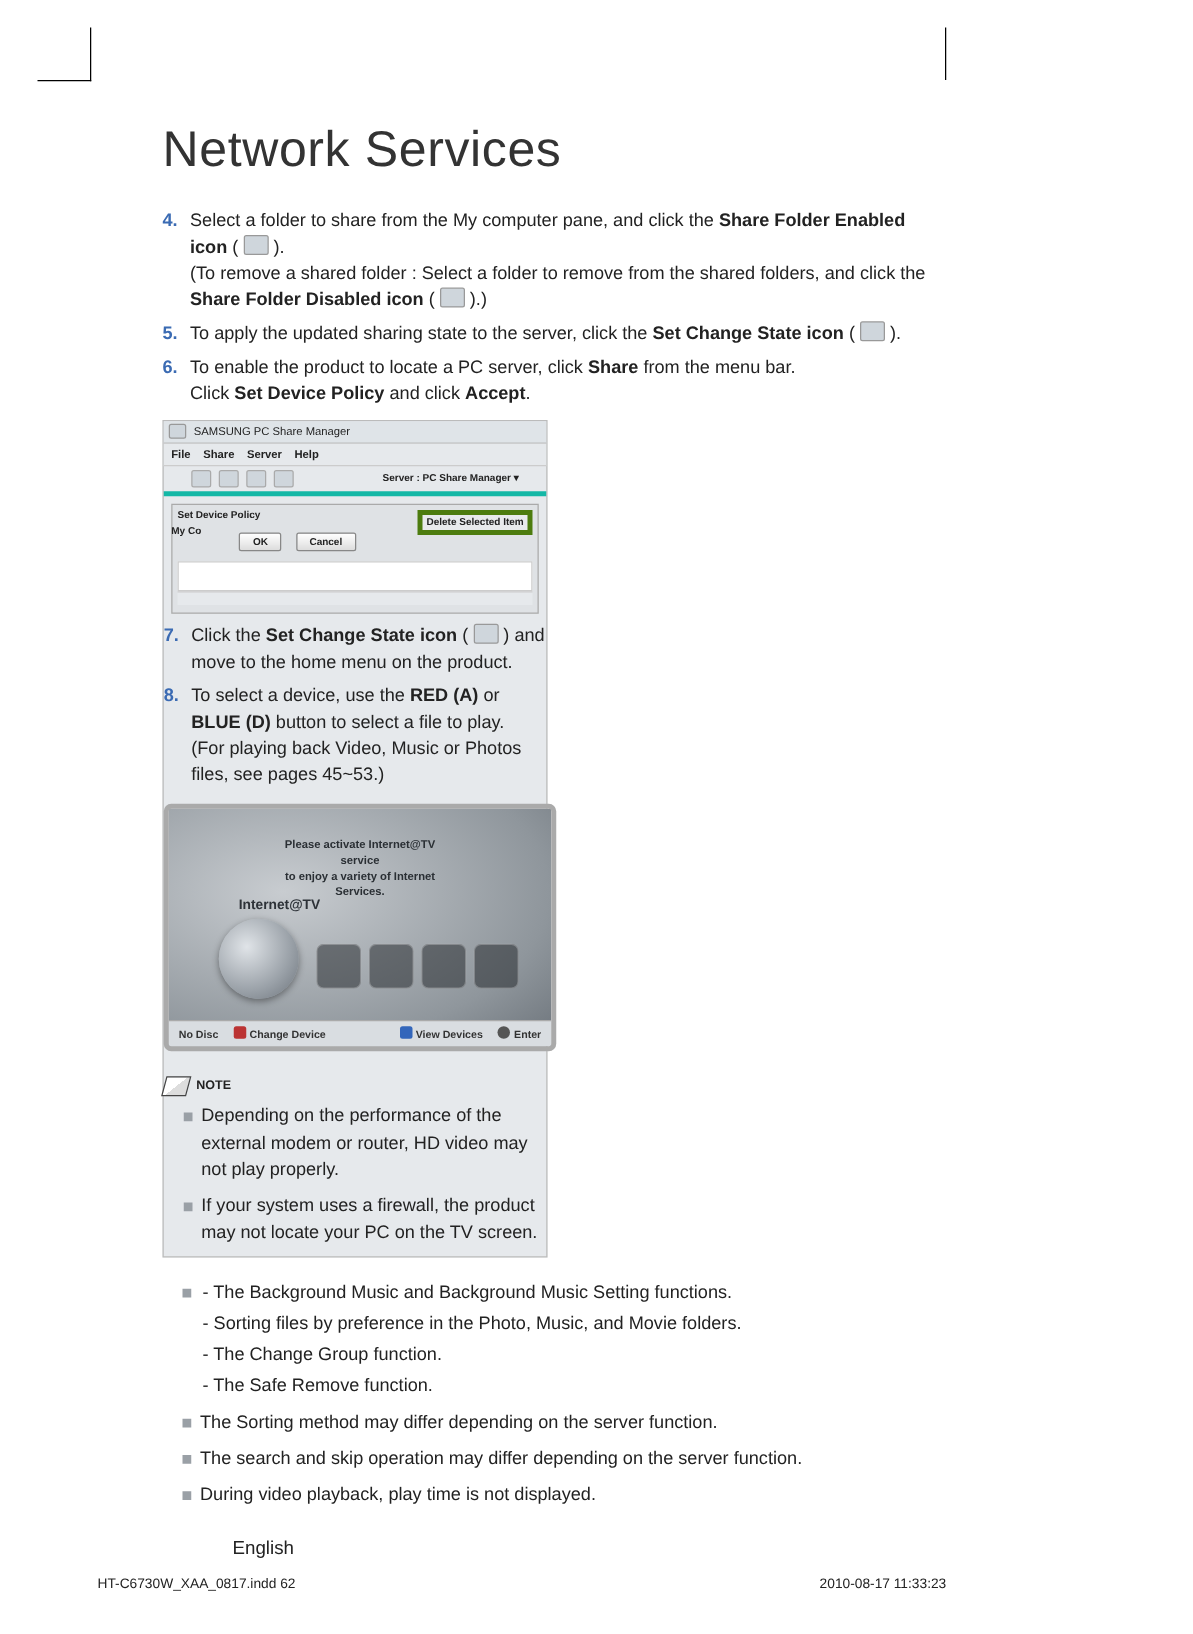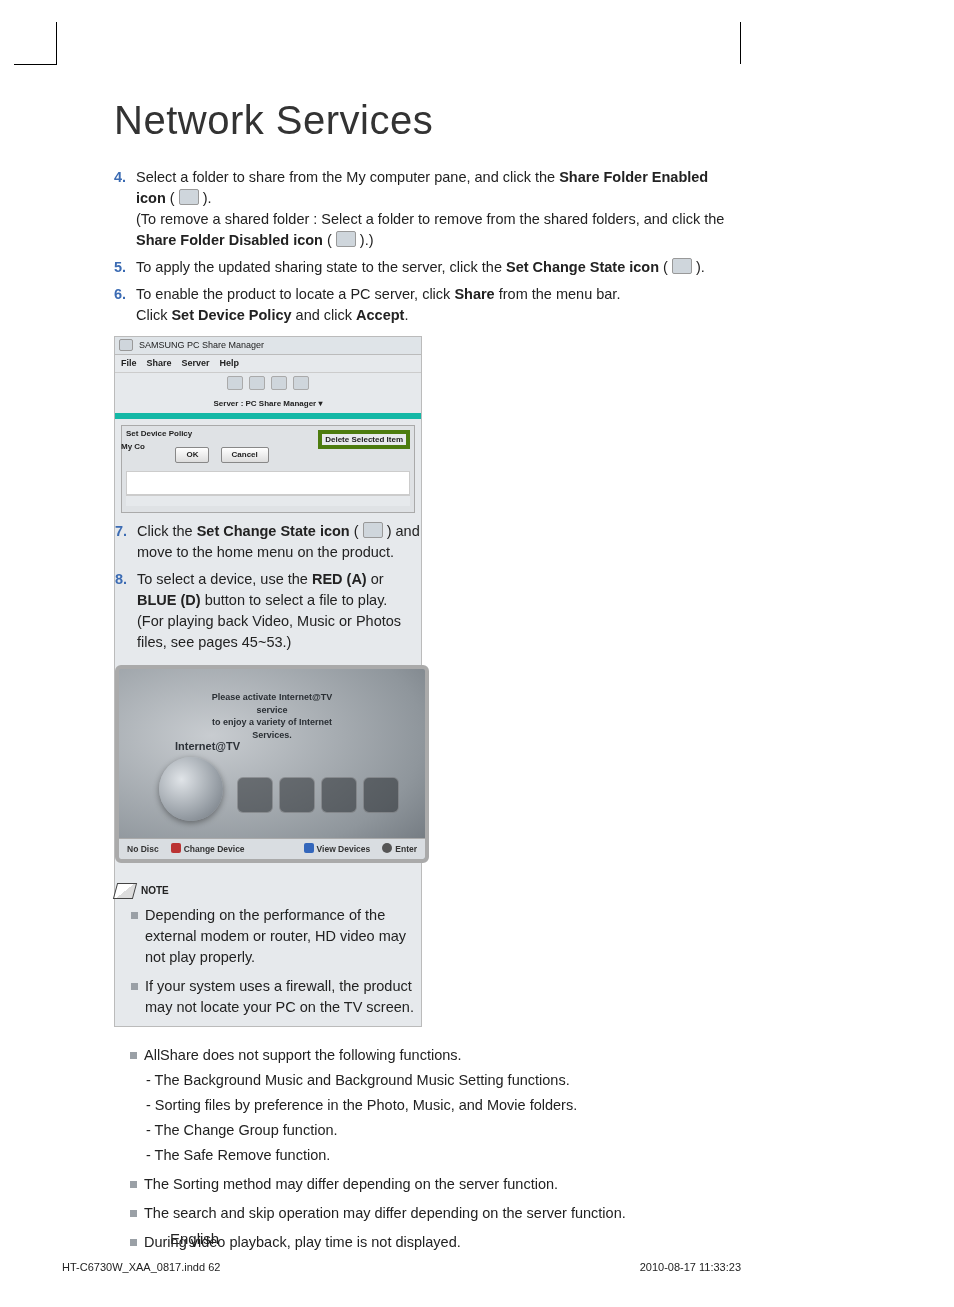--- a/index.html
+++ b/index.html
@@ -9,20 +9,21 @@
   font-family: Arial, Helvetica, sans-serif;
   color: #222;
   width: 954px;
 }
 .page {
   position: relative;
   width: 803px;
   height: 1307px;
   box-sizing: border-box;
   padding: 98px 62px 30px 62px;
+  margin-left: 16px;
 }
 .crop-tl { position:absolute; top:22px; left:14px; width:42px; height:42px; border-right:1px solid #000; border-bottom:1px solid #000;}
 .crop-tr { position:absolute; top:22px; right:62px; width:0; height:42px; border-right:1px solid #000;}
 h1.title {
   font-weight: 200;
   font-size: 40px;
   margin: 0 0 24px 52px;
   letter-spacing: 0.5px;
   color: #333;
   font-family: "Helvetica Neue", Arial, sans-serif;
@@ -56,22 +57,22 @@
   display:flex; align-items:flex-start; gap:6px;
   background:#dfe4e8; border-bottom:1px solid #bbb;
   font-size:9px; padding:2px 4px;
 }
 .fig1-menu {
   display:flex; gap:10px; font-size:9px; font-weight:700;
   padding:2px 6px; background:#e6e9ec; border-bottom:1px solid #ccc;
 }
 .fig1-tools {
   display:flex; gap:8px; align-items:center;
-  padding:3px 22px; border-bottom:6px solid #14b8a6;
-  font-size:8px; font-weight:700; justify-content:space-between;flex-direction:column;
+  padding:3px 22px; border-bottom:4px solid #14b8a6;
+  font-size:8px; font-weight:700; justify-content:space-between;
 }
 .fig1-tools .tool { width:14px; height:12px; background:#cfd6dc; border:1px solid #aaa; border-radius:2px; }
 .fig1-body { position:relative; padding:6px 6px 8px 6px; }
 .fig1-panel {
   border:1px solid #aaa; background:#dfe2e5;
   font-size:8px; font-weight:700; padding:2px 4px 6px 4px;
 }
 .fig1-del { float:right; font-size:8px; border:4px solid #4d7c0f; background:#e8eaec; padding:0 3px; margin:2px 0; }
 .fig1-table { width:100%; border-collapse:collapse; margin-top:12px; }
 .fig1-table th {
@@ -238,21 +239,20 @@
       </div>
       <ul class="notes">
         <li>Depending on the performance of the external modem or router, HD video may not play properly.</li>
         <li>If your system uses a firewall, the product may not locate your PC on the TV screen.</li>
       </ul>
     </div>
 
     <div class="col">
       <ul class="notes">
         <li>
-          <span>AllShare does not support the following functions.</span>
           <ul class="sub">
             <li>- The Background Music and Background Music Setting functions.</li>
             <li>- Sorting files by preference in the Photo, Music, and Movie folders.</li>
             <li>- The Change Group function.</li>
             <li>- The Safe Remove function.</li>
           </ul>
         </li>
         <li>The Sorting method may differ depending on the server function.</li>
         <li>The search and skip operation may differ depending on the server function.</li>
         <li>During video playback, play time is not displayed.</li>

